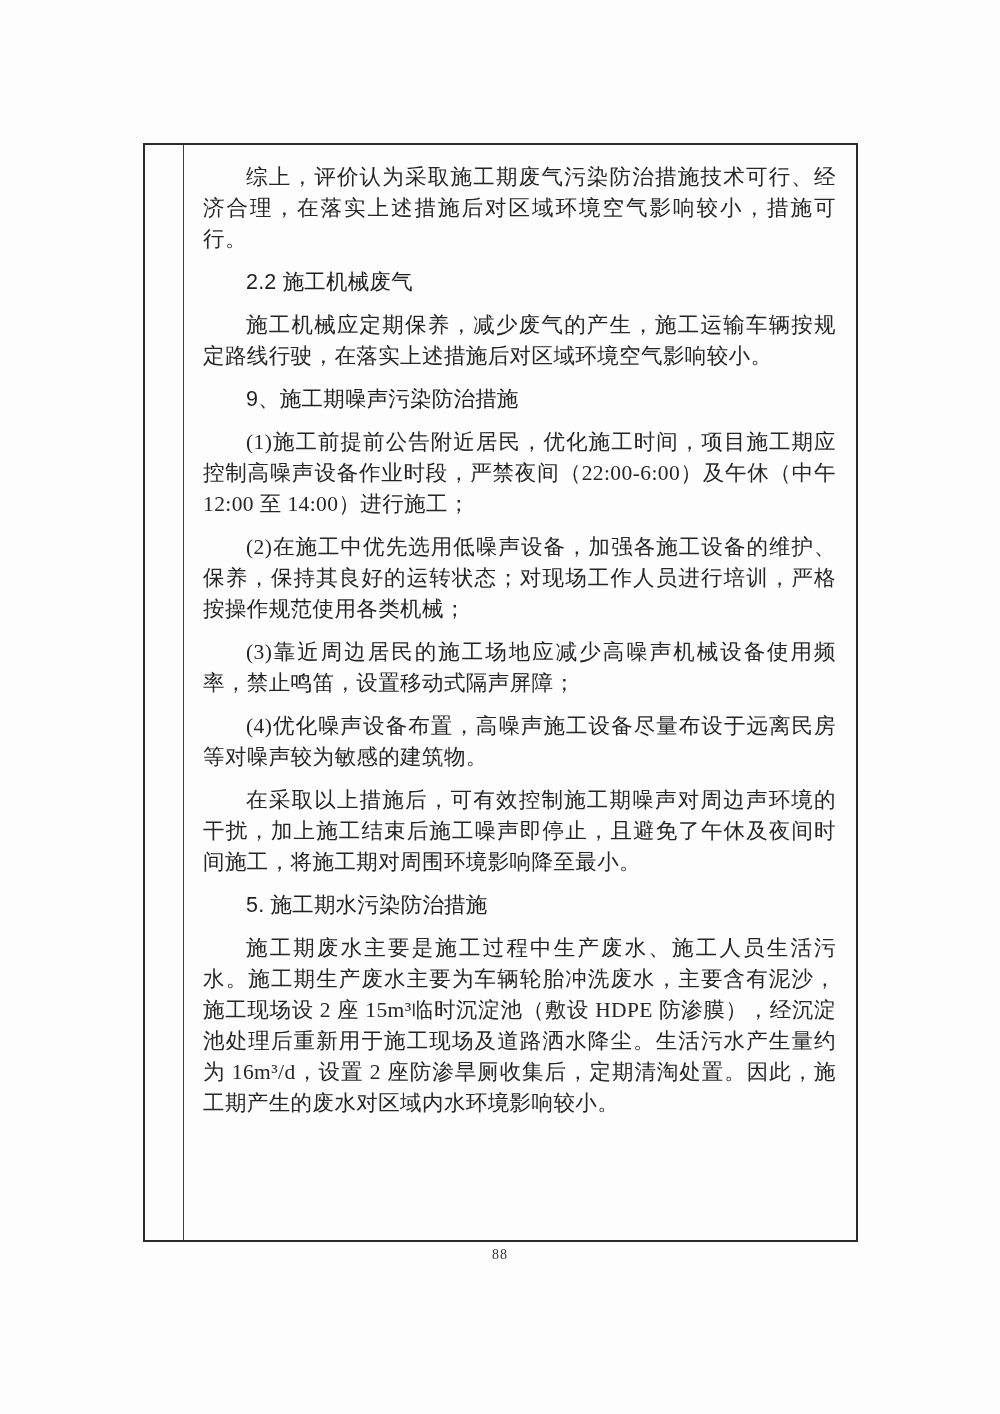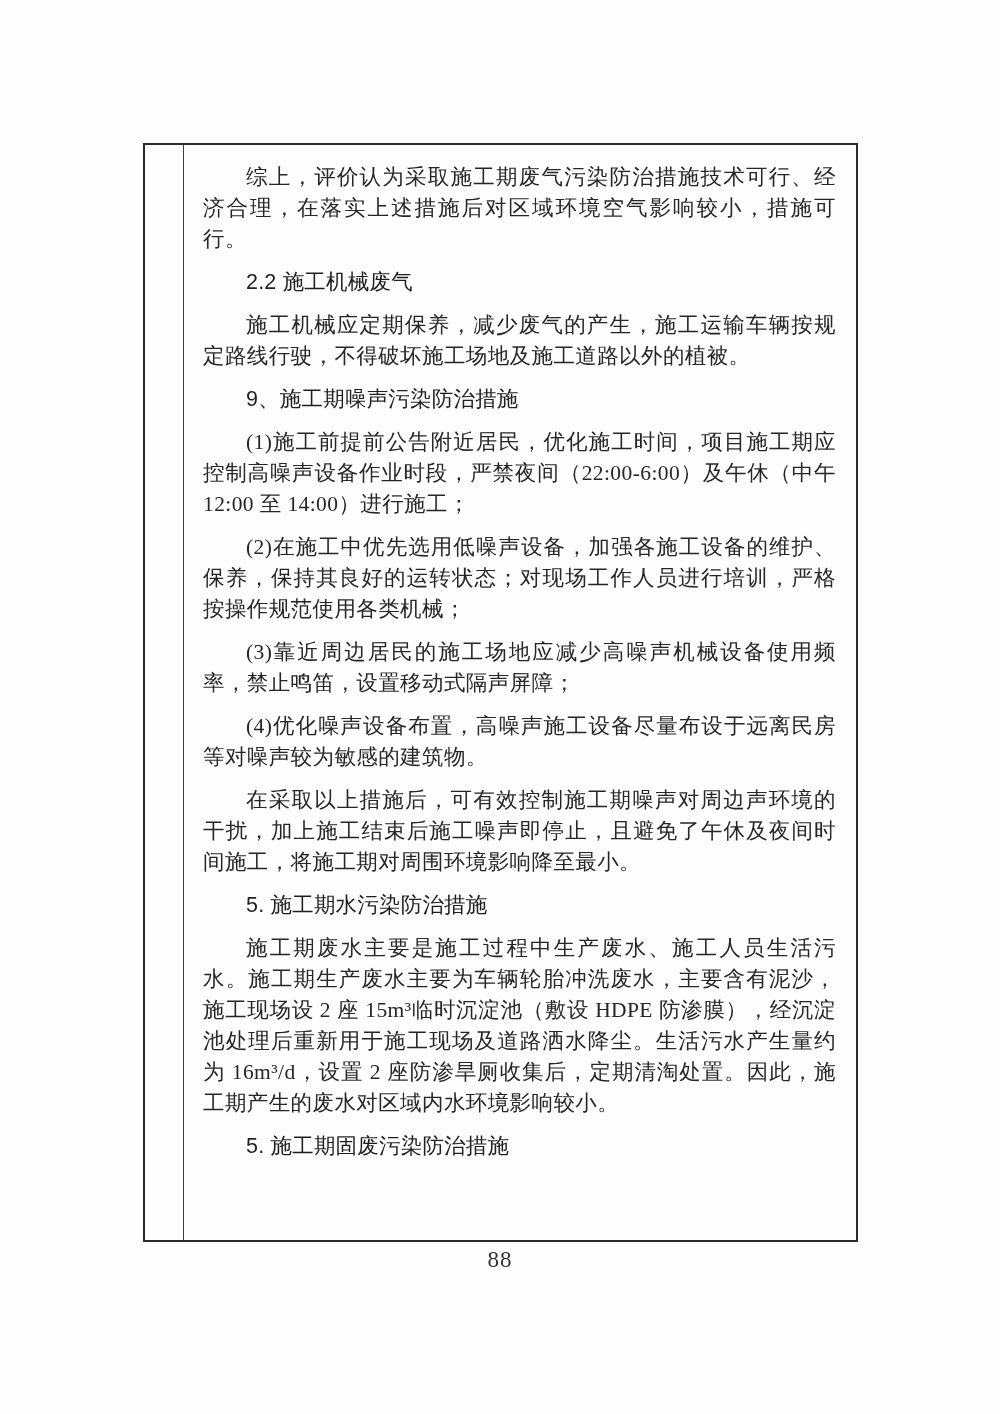--- a/index.html
+++ b/index.html
@@ -52,44 +52,43 @@
     font-weight: normal;
     letter-spacing: 0.2px;
     color: #1f1f1f;
   }
   .page-num {
     position: absolute;
     top: 1247px;
     left: 0;
     width: 1000px;
     text-align: center;
-    font-size: 23px;
+    font-size: 14px;
     color: #333333;
     letter-spacing: 1px;
   }
 </style>
 </head>
 <body>
 
 <div class="page">
 
   <div class="doc-table">
     <div class="left-col"></div>
     <div class="content-col">
       <p>综上，评价认为采取施工期废气污染防治措施技术可行、经济合理，在落实上述措施后对区域环境空气影响较小，措施可行。</p>
       <p class="heading">2.2 施工机械废气</p>
-      <p>施工机械应定期保养，减少废气的产生，施工运输车辆按规定路线行驶，不得破坏施工场地及施工道路以外的植被。</p>
+      <p>施工机械应定期保养，减少废气的产生，施工运输车辆按规定路线行驶，在落实上述措施后对区域环境空气影响较小。</p>
       <p class="heading">9、施工期噪声污染防治措施</p>
       <p>(1)施工前提前公告附近居民，优化施工时间，项目施工期应控制高噪声设备作业时段，严禁夜间（22:00-6:00）及午休（中午 12:00 至 14:00）进行施工；</p>
       <p>(2)在施工中优先选用低噪声设备，加强各施工设备的维护、保养，保持其良好的运转状态；对现场工作人员进行培训，严格按操作规范使用各类机械；</p>
       <p>(3)靠近周边居民的施工场地应减少高噪声机械设备使用频率，禁止鸣笛，设置移动式隔声屏障；</p>
       <p>(4)优化噪声设备布置，高噪声施工设备尽量布设于远离民房等对噪声较为敏感的建筑物。</p>
       <p>在采取以上措施后，可有效控制施工期噪声对周边声环境的干扰，加上施工结束后施工噪声即停止，且避免了午休及夜间时间施工，将施工期对周围环境影响降至最小。</p>
       <p class="heading">5. 施工期水污染防治措施</p>
       <p>施工期废水主要是施工过程中生产废水、施工人员生活污水。施工期生产废水主要为车辆轮胎冲洗废水，主要含有泥沙，施工现场设 2 座 15m³临时沉淀池（敷设 HDPE 防渗膜），经沉淀池处理后重新用于施工现场及道路洒水降尘。生活污水产生量约为 16m³/d，设置 2 座防渗旱厕收集后，定期清淘处置。因此，施工期产生的废水对区域内水环境影响较小。</p>
-      <p class="heading">5. 施工期固废污染防治措施</p>
 
     </div>
   </div>
 
   <div class="page-num">88</div>
 
 </div>
 
 </body></html>

